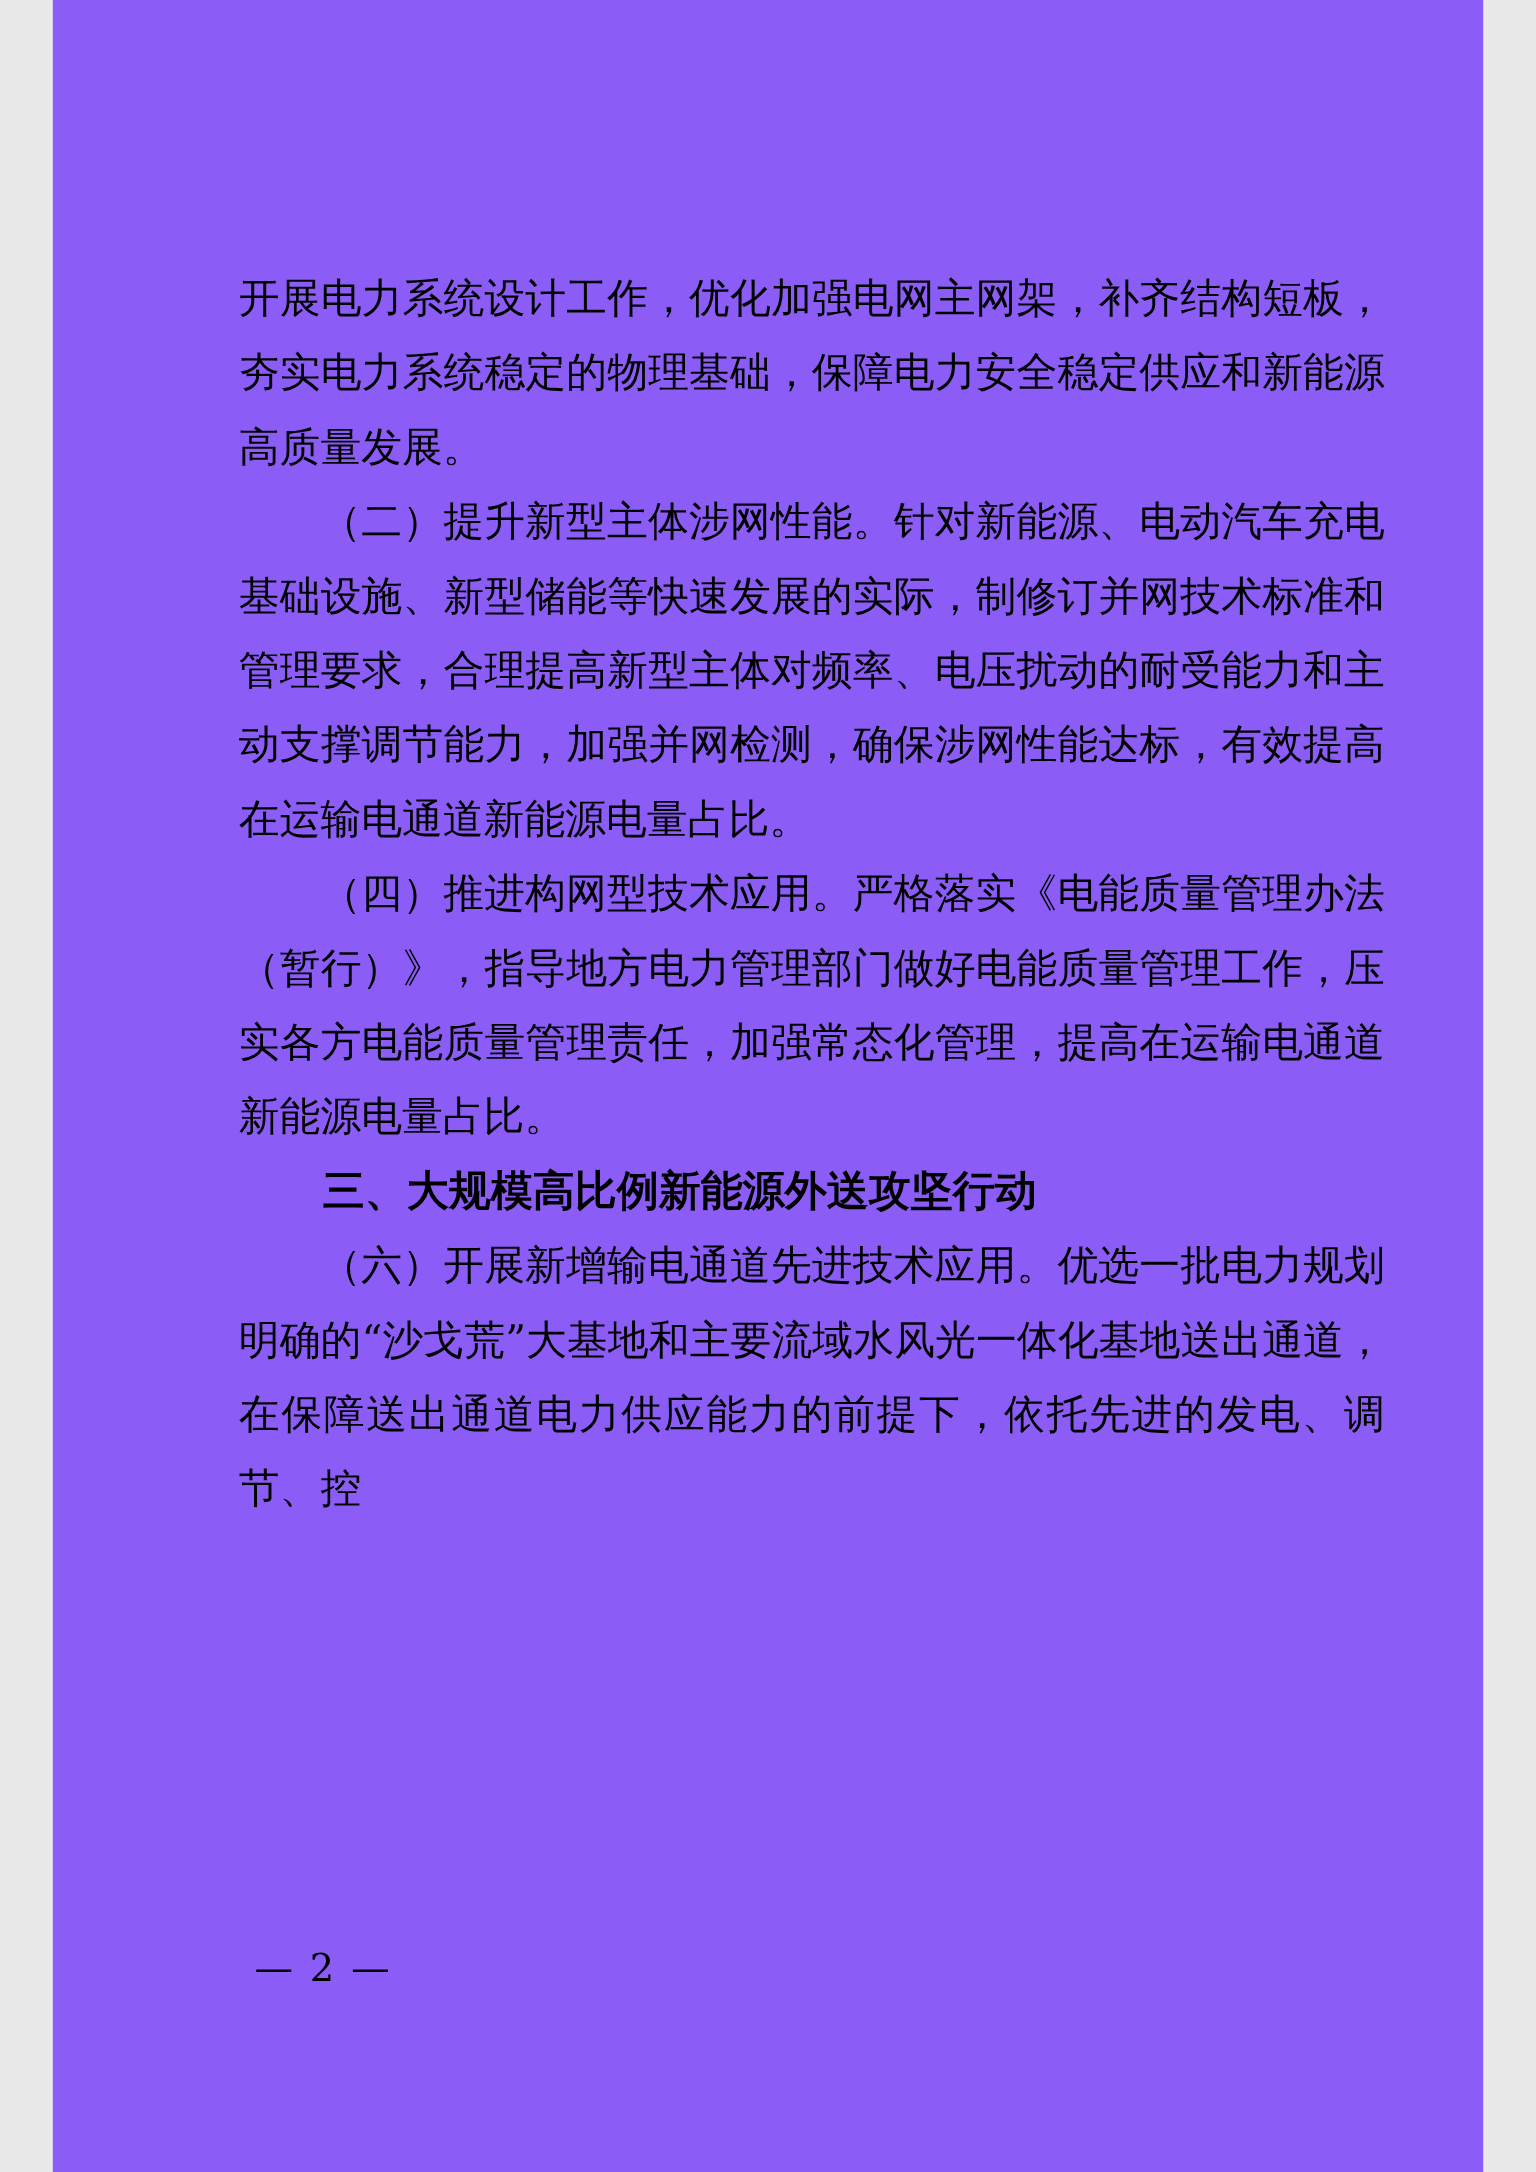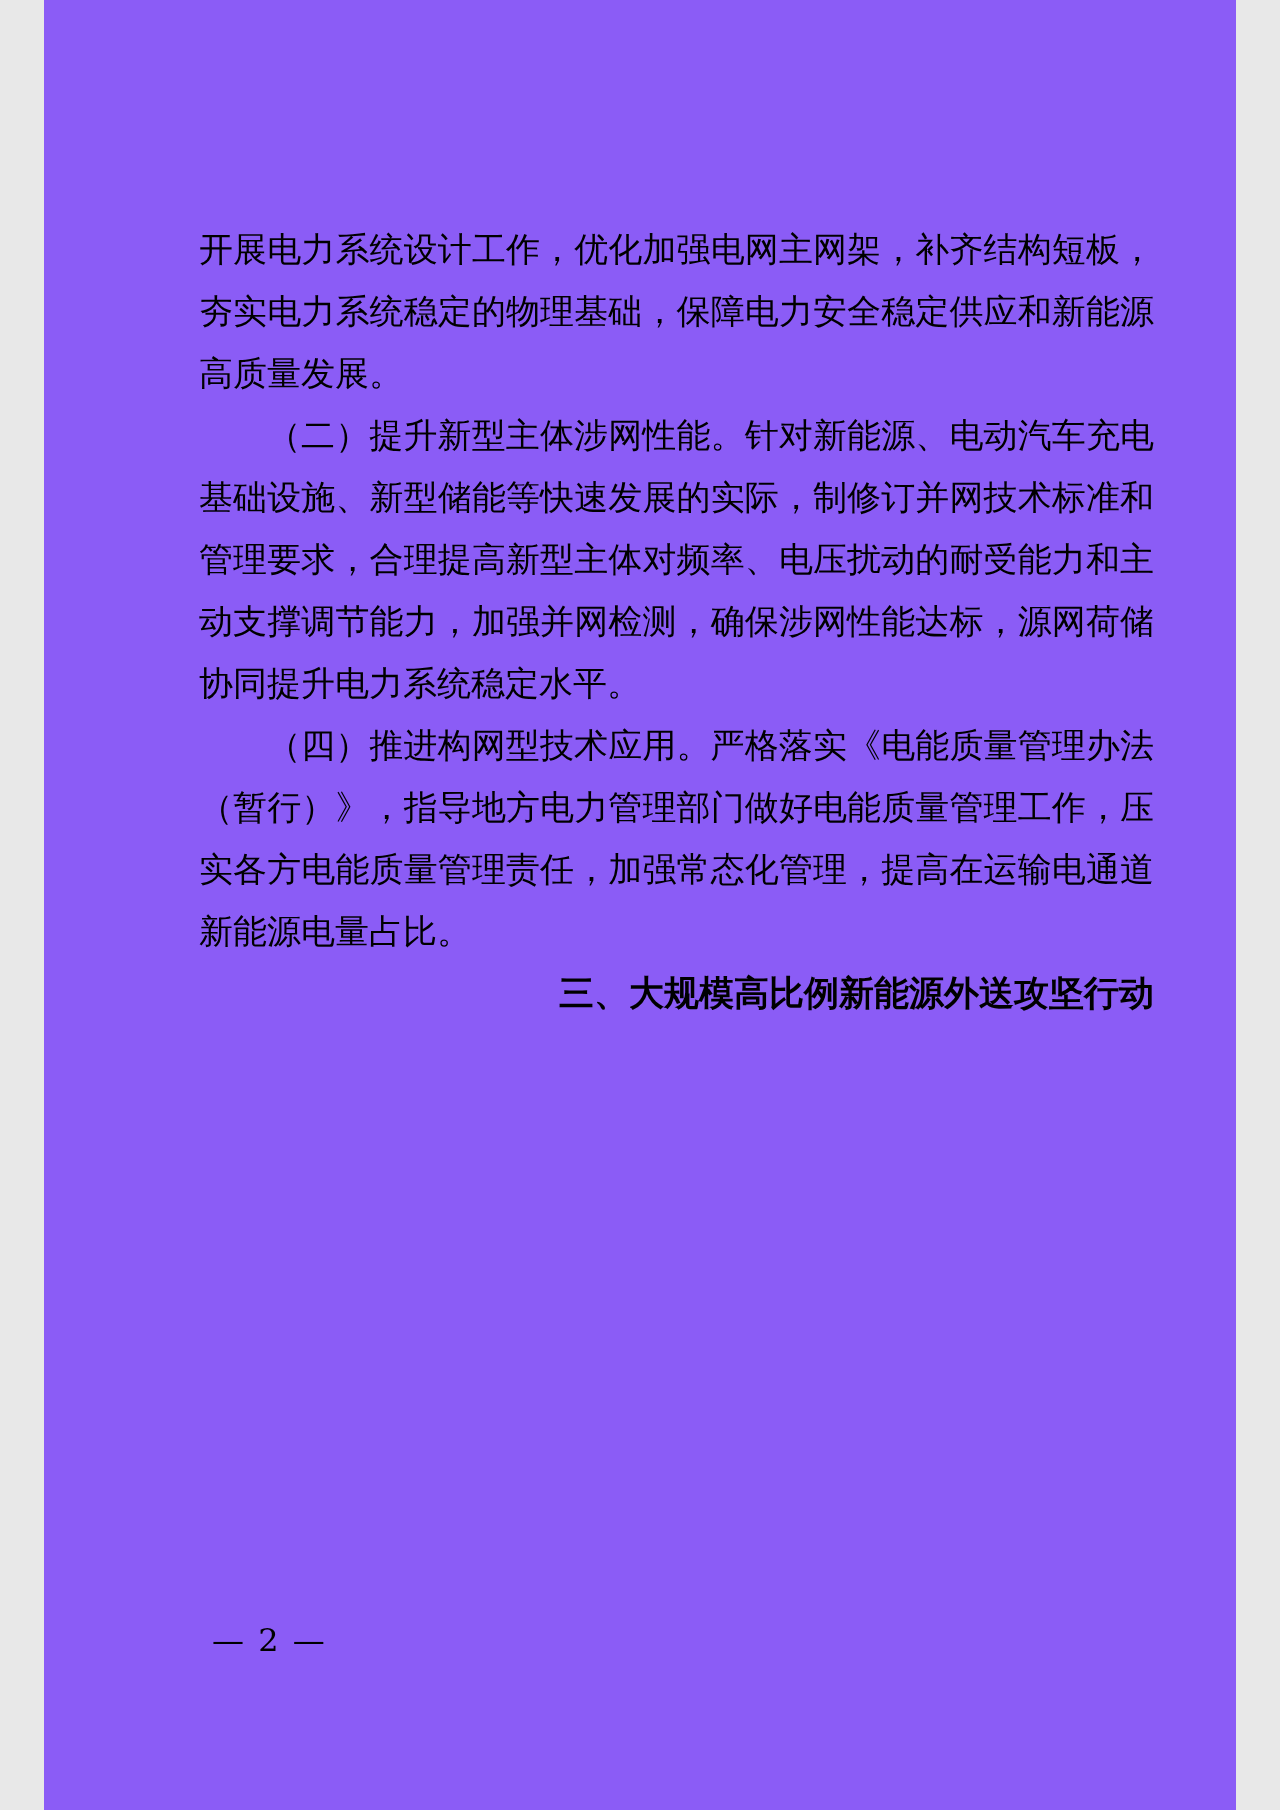--- a/index.html
+++ b/index.html
@@ -39,21 +39,21 @@
     font-weight: normal;
   }
   .sec-heading {
     margin: 0;
     padding: 0;
     text-indent: 2em;
     font-family: "DejaVu Sans", "Liberation Sans", sans-serif;
     font-weight: bold;
     font-size: 35px;
     line-height: 62px;
-    text-align: right;
+    text-align: left;
   }
   .page-num {
     position: absolute;
     left: 168px;
     top: 1620px;
     font-size: 32px;
     line-height: 40px;
     letter-spacing: 2px;
     font-family: "DejaVu Serif", "Liberation Serif", serif;
     color: #000000;
@@ -61,26 +61,27 @@
 </style>
 </head>
 <body>
 
 <div class="page">
 
   <div class="text-area">
 
     <p class="para cont"><span>开展电力系统设计工作，优化加强电网主网架，补齐结构短板，夯实电力系统稳定的物理基础，保障电力安全稳定供应和新能源高质量发展。</span></p>
 
-    <p class="para"><span class="lead">（二）提升新型主体涉网性能。</span><span>针对新能源、电动汽车充电基础设施、新型储能等快速发展的实际，制修订并网技术标准和管理要求，合理提高新型主体对频率、电压扰动的耐受能力和主动支撑调节能力，加强并网检测，确保涉网性能达标，源网荷储协同提升电力系统稳定水平。</span></p>
+    <p class="para"><span class="lead">（二）提升新型主体涉网性能。</span><span>针对新能源、电动汽车充电基础设施、新型储能等快速发展的实际，制修订并网技术标准和管理要求，合理提高新型主体对频率、电压扰动的耐受能力和主动支撑调节能力，加强并网检测，确保涉网性能达标，有效提高在运输电通道新能源电量占比。</span></p>
 
 
     <p class="para"><span class="lead">（四）推进构网型技术应用。</span><span>严格落实《电能质量管理办法（暂行）》，指导地方电力管理部门做好电能质量管理工作，压实各方电能质量管理责任，加强常态化管理，提高在运输电通道新能源电量占比。</span></p>
 
     <p class="sec-heading"><span>三、大规模高比例新能源外送攻坚行动</span></p>
 
 
+    <p class="para"><span class="lead">（六）开展新增输电通道先进技术应用。</span><span>优选一批电力规划明确的“沙戈荒”大基地和主要流域水风光一体化基地送出通道，在保障送出通道电力供应能力的前提下，依托先进的发电、调节、控</span></p>
 
   </div>
 
   <div class="page-num">— 2 —</div>
 
 </div>
 
 </body></html>

